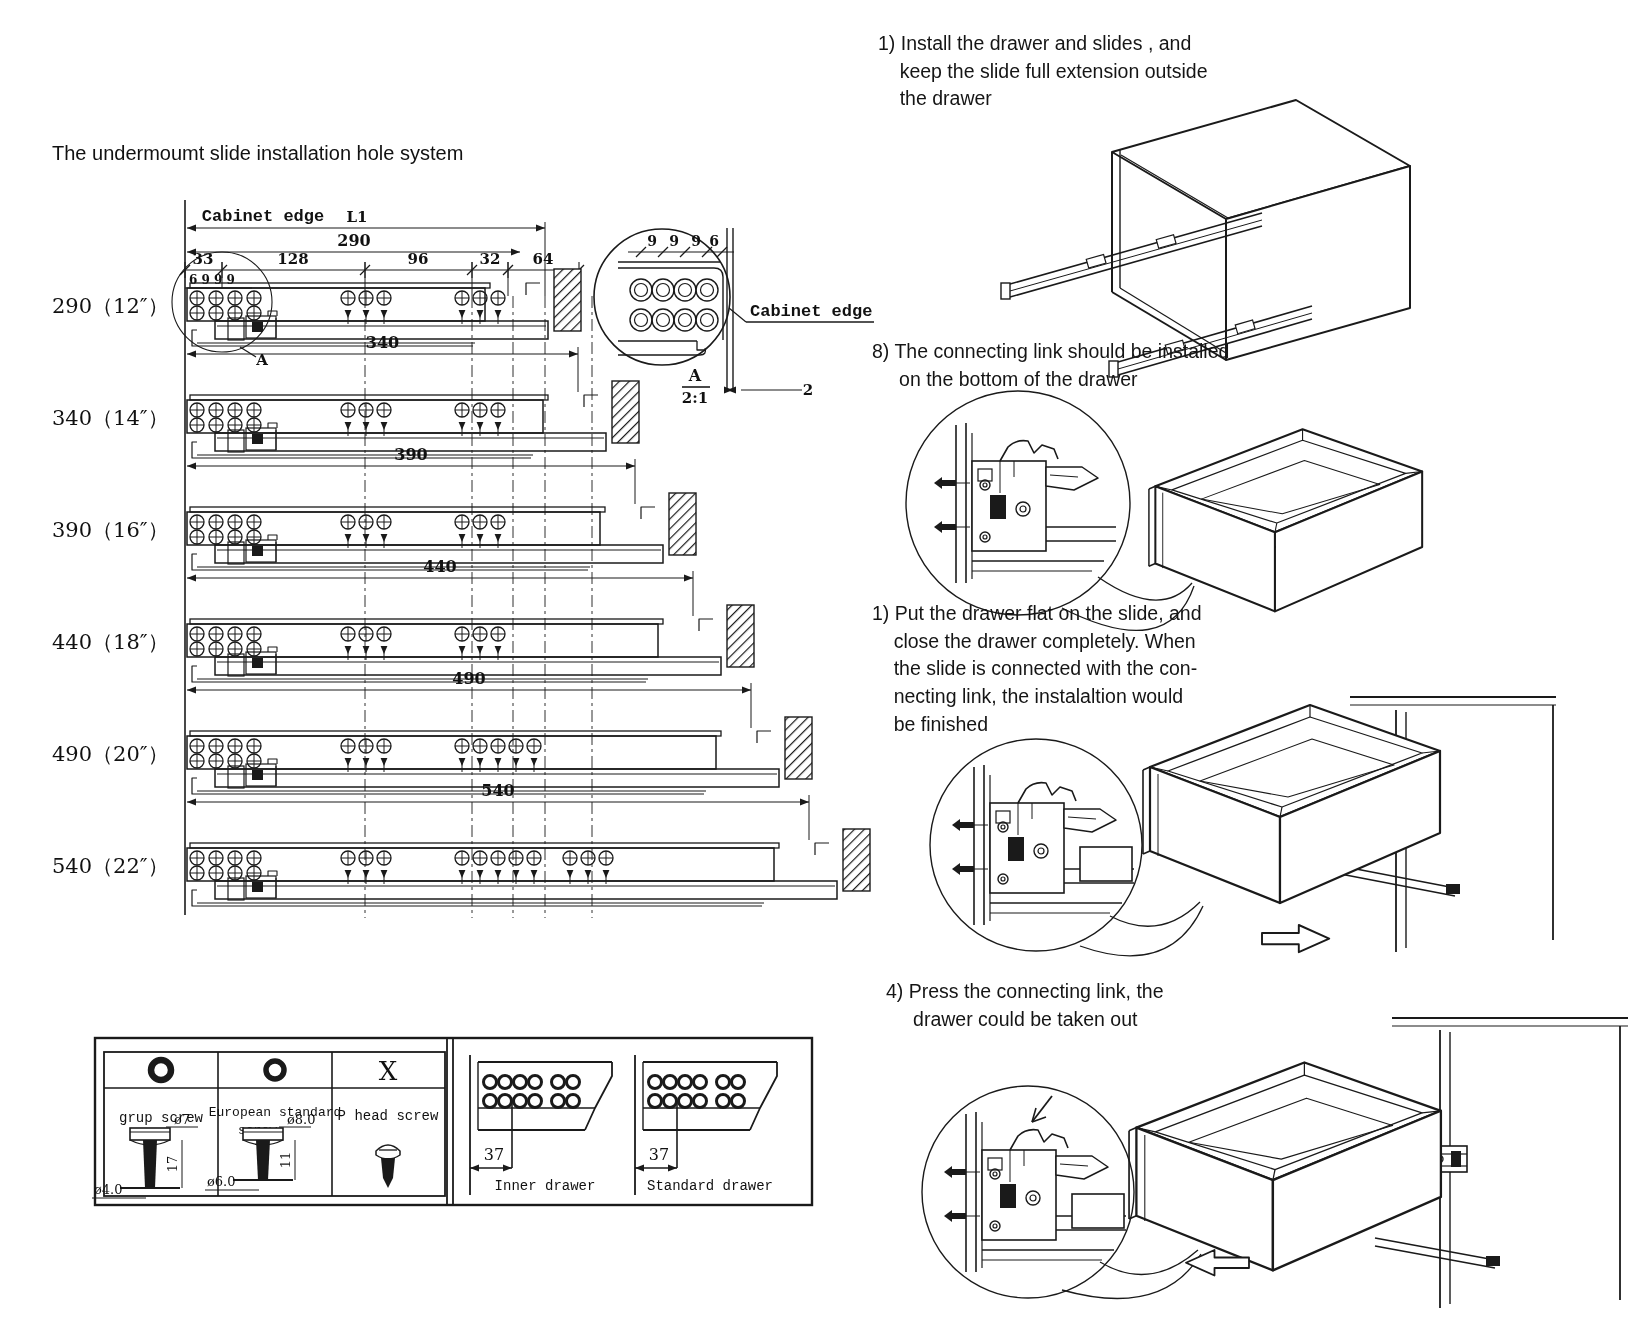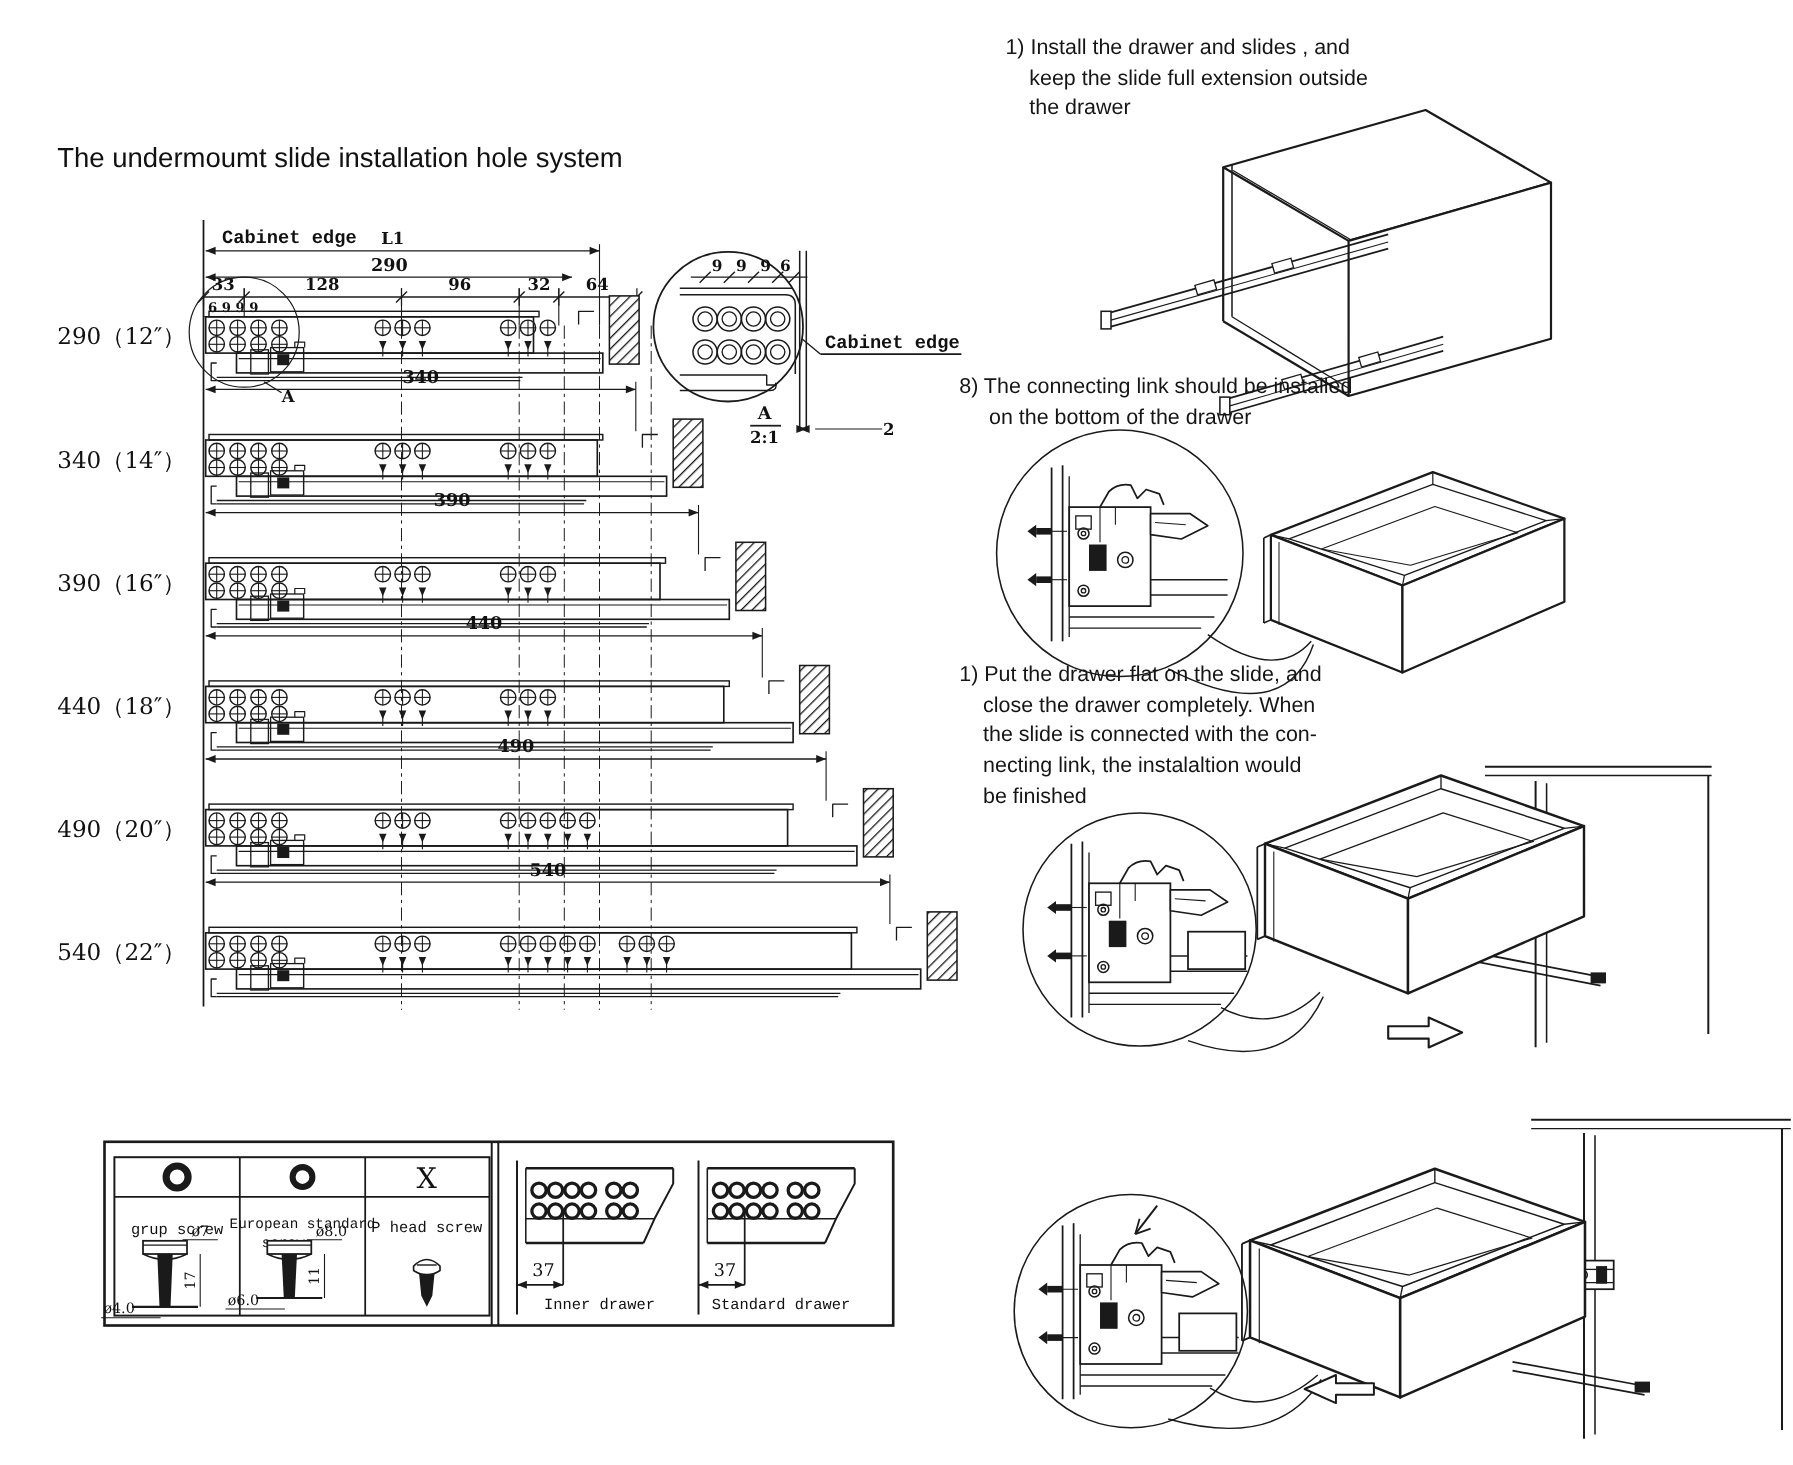--- a/index.html
+++ b/index.html
@@ -1,21 +1,21 @@
 <!DOCTYPE html>
 <html><head>
 <meta charset="utf-8">
 <style>
   html,body{margin:0;padding:0;background:#fff;}
   #page{position:relative;width:1630px;height:1332px;background:#fff;overflow:hidden;
         font-family:"Liberation Sans",sans-serif;color:#1a1a1a;}
   #art{position:absolute;left:0;top:0;}
-  .title{position:absolute;left:52px;top:130px;font-size:25px;color:#111;}
+  .title{position:absolute;left:52px;top:142px;font-size:20px;color:#111;}
   .step{position:absolute;font-size:19.5px;line-height:1.42;white-space:pre;color:#151515;}
-  #step1{left:878px;top:30px;margin-left:36px;}
+  #step1{left:878px;top:30px;}
   #step2{left:872px;top:338px;}
   #step3{left:872px;top:600px;}
   #step4{left:886px;top:978px;}
 </style>
 </head>
 <body>
 
 <div id="page">
   <svg id="art" width="1630" height="1332" viewBox="0 0 1630 1332">
     <defs>
@@ -920,13 +920,15 @@
   <div class="step" id="step1">1) Install the drawer and slides , and
     keep the slide full extension outside
     the drawer</div>
   <div class="step" id="step2">8) The connecting link should be installed
      on the bottom of the drawer</div>
   <div class="step" id="step3">1) Put the drawer flat on the slide, and
     close the drawer completely. When
     the slide is connected with the con-
     necting link, the instalaltion would
     be finished</div>
+  <div class="step" id="step4">4) Press the connecting link, the
+     drawer could be taken out</div>
 </div>
 
 </body></html>

